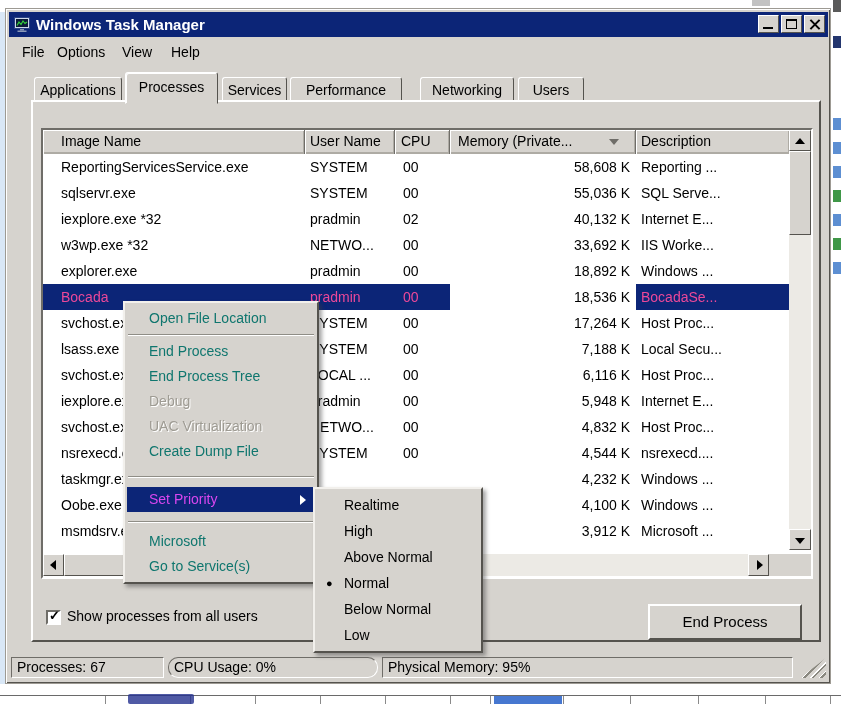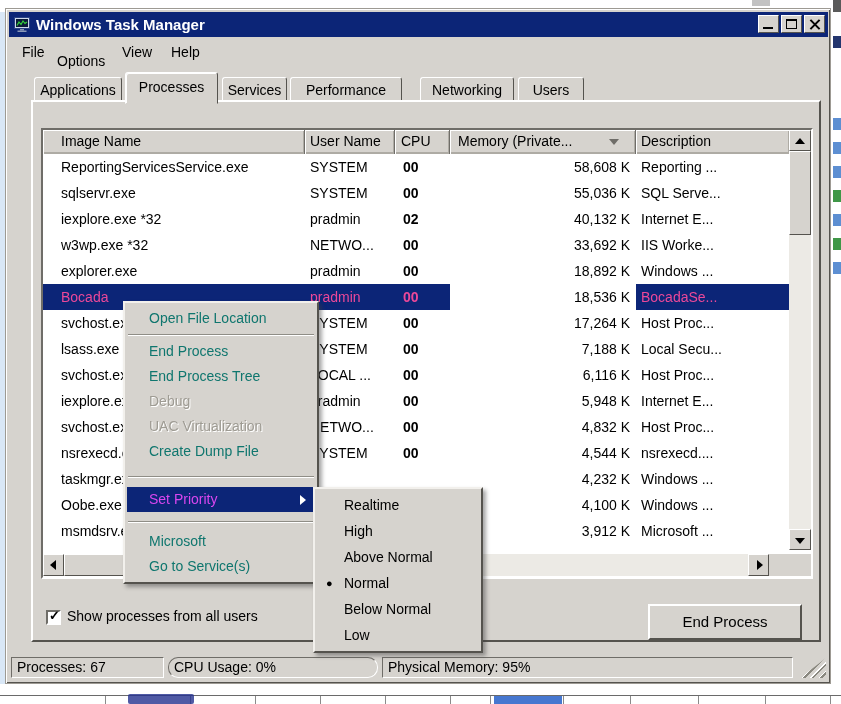--- a/index.html
+++ b/index.html
@@ -61,21 +61,21 @@
   .h-mem { width:186px; padding-left:8px; }
   .h-desc { width:153px; padding-left:5px; }
   .sort-arrow { position:absolute; right:16px; top:9px; width:0; height:0;
     border-left:5px solid transparent; border-right:5px solid transparent; border-top:6px solid #6f6d68; }
 
   .lv-rows { position:absolute; left:0; top:24px; width:746px; }
   .row { display:flex; height:26px; }
   .cell { height:26px; line-height:26px; font-size:14px; color:#000; white-space:nowrap; overflow:hidden; }
   .c-img  { width:262px; padding-left:18px; }
   .c-user { width:90px;  padding-left:5px; }
-  .c-cpu  { width:55px;  padding-left:8px;font-weight:bold; }
+  .c-cpu  { width:55px;  padding-left:8px; }
   .c-mem  { width:186px; padding-right:6px; text-align:right; }
   .c-desc { width:153px; padding-left:5px; }
   .row.selected .cell { background:#0c2577; color:#ec4899; }
   .row.selected .c-mem { background:#ffffff; color:#000; }
 
   
   .vscroll { position:absolute; left:746px; top:0; width:22px; height:420px; background:#eceae5; }
   .hscroll { position:absolute; left:0; top:424px; width:768px; height:22px; background:#eceae5; }
   .sbtn { position:absolute; background:#d6d3ce; border:1px solid; border-color:#ffffff #55534e #55534e #ffffff; }
   .sthumb { position:absolute; background:#d6d3ce; border:1px solid; border-color:#ffffff #55534e #55534e #ffffff; }
@@ -176,21 +176,21 @@
             <span class="g-max"></span>
           </div>
         <div class="tb-btn">
             <span class="g-close"></span>
           </div>
       </div>
     </div>
 
     <div class="menubar">
       <span class="mitem" style="left:13px;">File</span>
-      <span class="mitem" style="left:48px;margin-top:9px;">Options</span>
+      <span class="mitem" style="left:48px;">Options</span>
       <span class="mitem" style="left:113px;">View</span>
       <span class="mitem" style="left:162px;">Help</span>
     </div>
 
     <div class="tab inactive" style="left:28px; width:88px;">Applications</div>
     <div class="tab active" style="left:119px; width:93px;">Processes</div>
     <div class="tab inactive" style="left:216px; width:65px;">Services</div>
     <div class="tab inactive" style="left:284px; width:112px;">Performance</div>
     <div class="tab inactive" style="left:414px; width:94px;">Networking</div>
     <div class="tab inactive" style="left:512px; width:66px;">Users</div>

